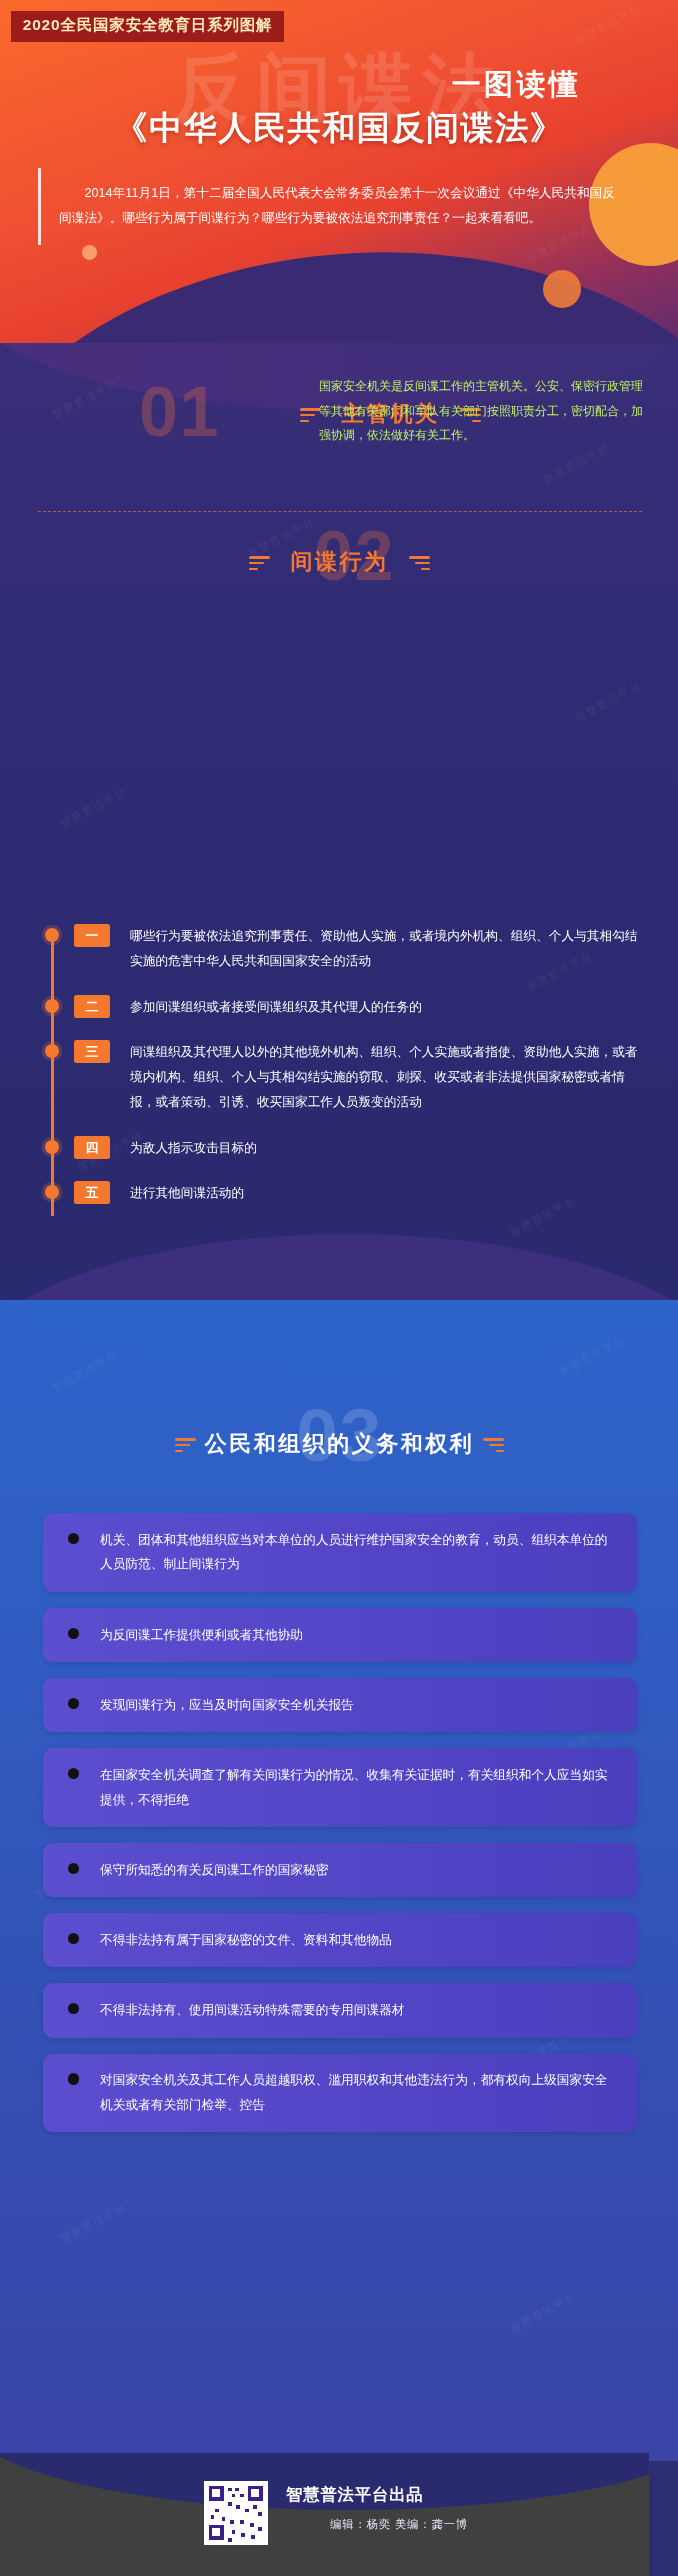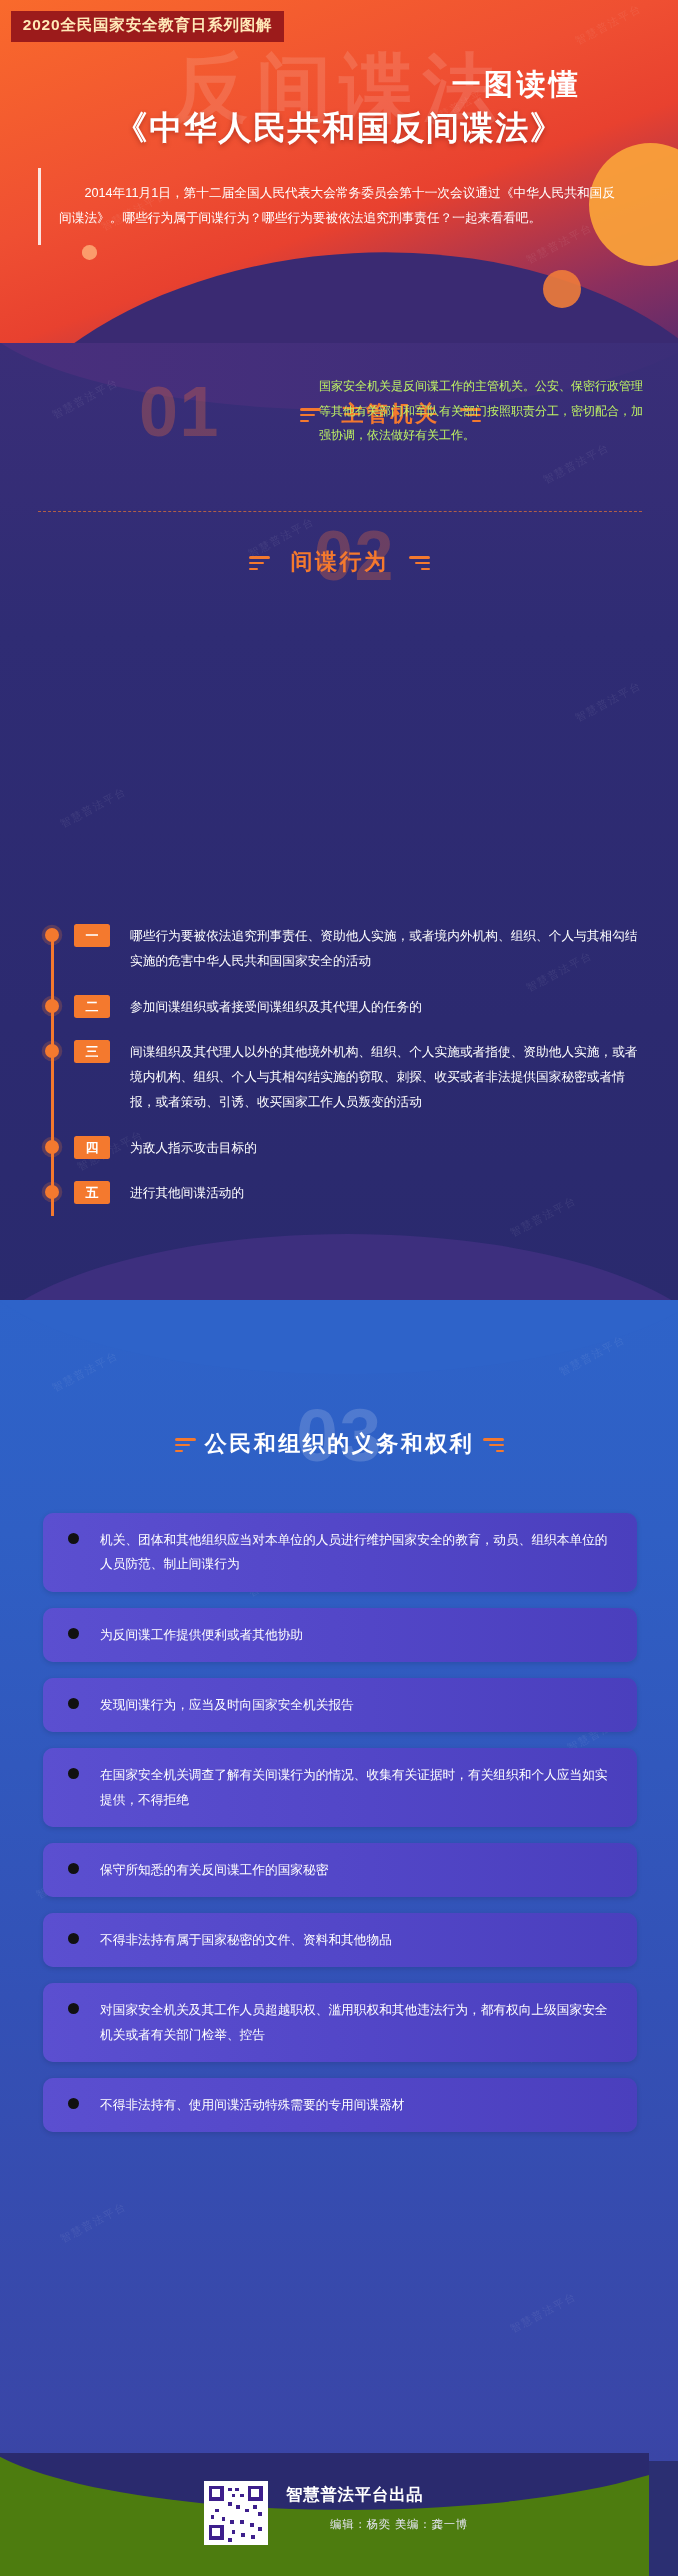--- a/index.html
+++ b/index.html
@@ -194,21 +194,21 @@
   }
   .right-item .bullet {
     position: absolute; left: 24.5px; top: 19.6px;
     width: 11.4px; height: 11.4px; border-radius: 50%;
     background: #111;
   }
 
   
   .footer {
     position: absolute; bottom: 0; left: 0; width: 649px; height: 123px;
-    background: #4d7c0f;
+    background: #404040;
     overflow: hidden;
   }
   .footer::before {
     content:"";
     position:absolute; top:-33px; left:-33px; width:761px; height:90px;
     background:#2a2a6e; border-radius:0 0 50% 50% / 0 0 100% 100%;
   }
   .qr {
     position: absolute; left: 204px; top: 28px; width: 64px; height: 64px;
     background: #fff; padding: 3.3px;
@@ -363,25 +363,25 @@
       <div class="right-item">
         <span class="bullet"></span>
         <span>保守所知悉的有关反间谍工作的国家秘密</span>
       </div>
       <div class="right-item">
         <span class="bullet"></span>
         <span>不得非法持有属于国家秘密的文件、资料和其他物品</span>
       </div>
       <div class="right-item">
         <span class="bullet"></span>
+        <span>不得非法持有、使用间谍活动特殊需要的专用间谍器材</span>
+      </div>
+      <div class="right-item">
+        <span class="bullet"></span>
         <span>对国家安全机关及其工作人员超越职权、滥用职权和其他违法行为，都有权向上级国家安全机关或者有关部门检举、控告</span>
-      </div>
-      <div class="right-item">
-        <span class="bullet"></span>
-        <span>不得非法持有、使用间谍活动特殊需要的专用间谍器材</span>
       </div>
     </div>
   </div>
 
   <div class="footer">
     <div class="qr">
       <div class="qr-inner">
         <span class="m" style="left:1.6px;top:1.6px;width:14.7px;height:14.7px;"></span>
         <span class="m" style="left:4.9px;top:4.9px;width:8.2px;height:8.2px;background:#fff;"></span>
         <span class="m" style="left:41px;top:1.6px;width:14.7px;height:14.7px;"></span>

